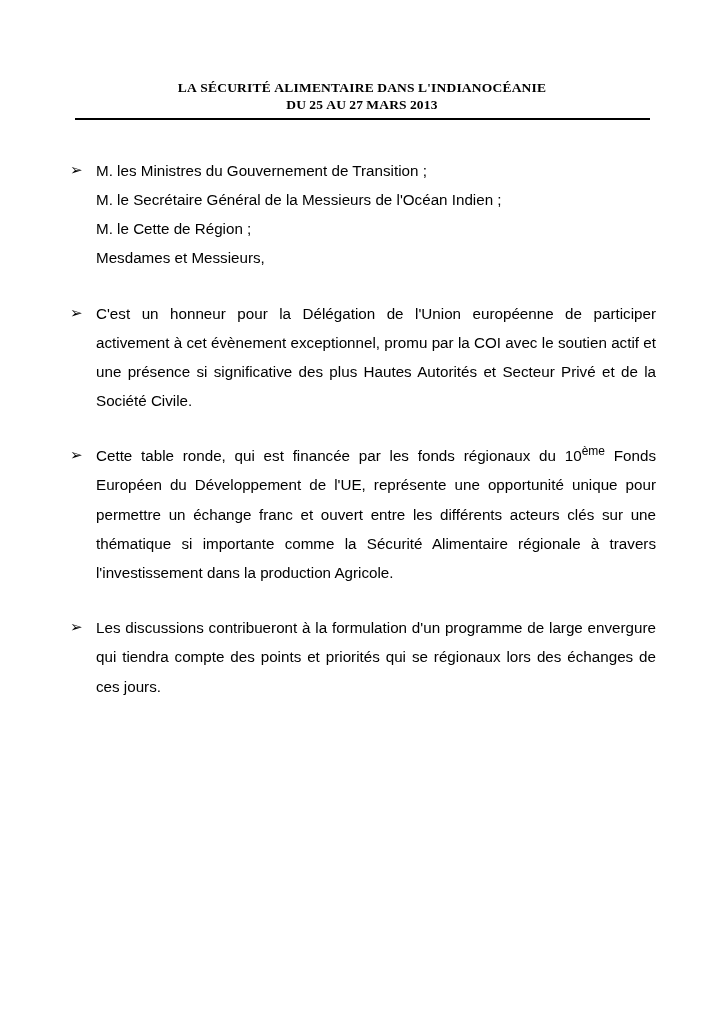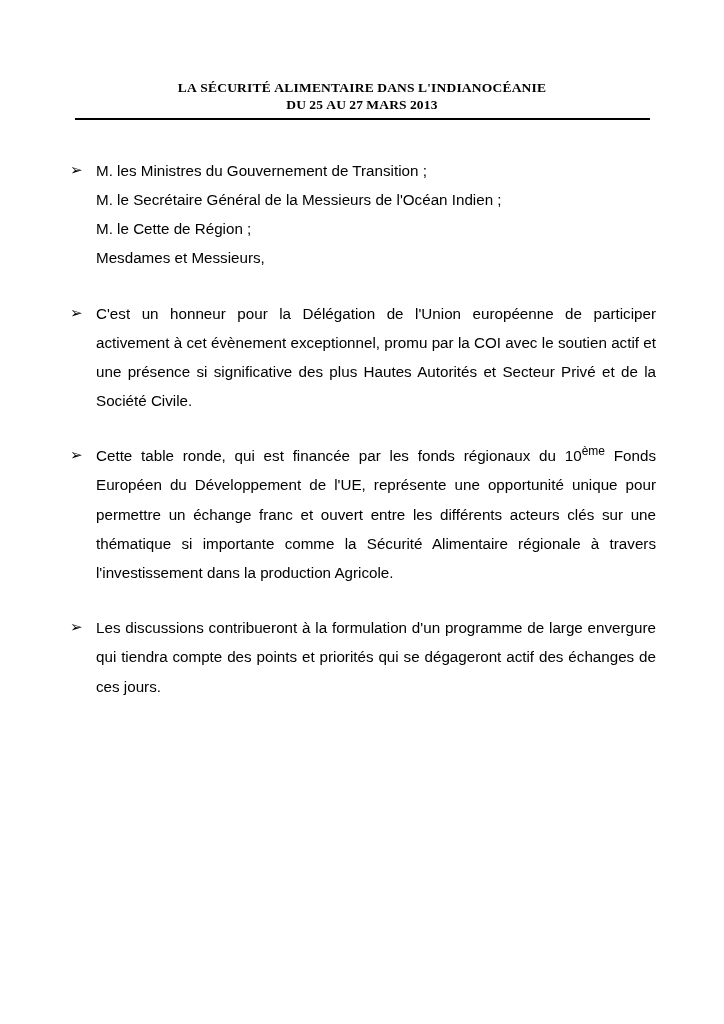--- a/index.html
+++ b/index.html
@@ -125,18 +125,18 @@
     <div class="block">
       <div class="bullet">➢</div>
       <div class="block-text">
         <p><span>Cette table ronde, qui est financée par les fonds régionaux du 10</span><sup class="ordinal">ème</sup><span> Fonds Européen du Développement de l'UE, représente une opportunité unique pour permettre un échange franc et ouvert entre les différents acteurs clés sur une thématique si importante comme la Sécurité Alimentaire régionale à travers l'investissement dans la production Agricole.</span></p>
       </div>
     </div>
 
     <div class="block">
       <div class="bullet">➢</div>
       <div class="block-text">
-        <p>Les discussions contribueront   à la formulation d'un programme de large envergure qui tiendra  compte des points et priorités qui se dégageront actif des échanges de ces jours.</p>
+        <p>Les discussions contribueront   à la formulation d'un programme de large envergure qui tiendra  compte des points et priorités qui se régionaux lors des échanges de ces jours.</p>
       </div>
     </div>
 
   </div>
 </div>
 
 </body></html>

